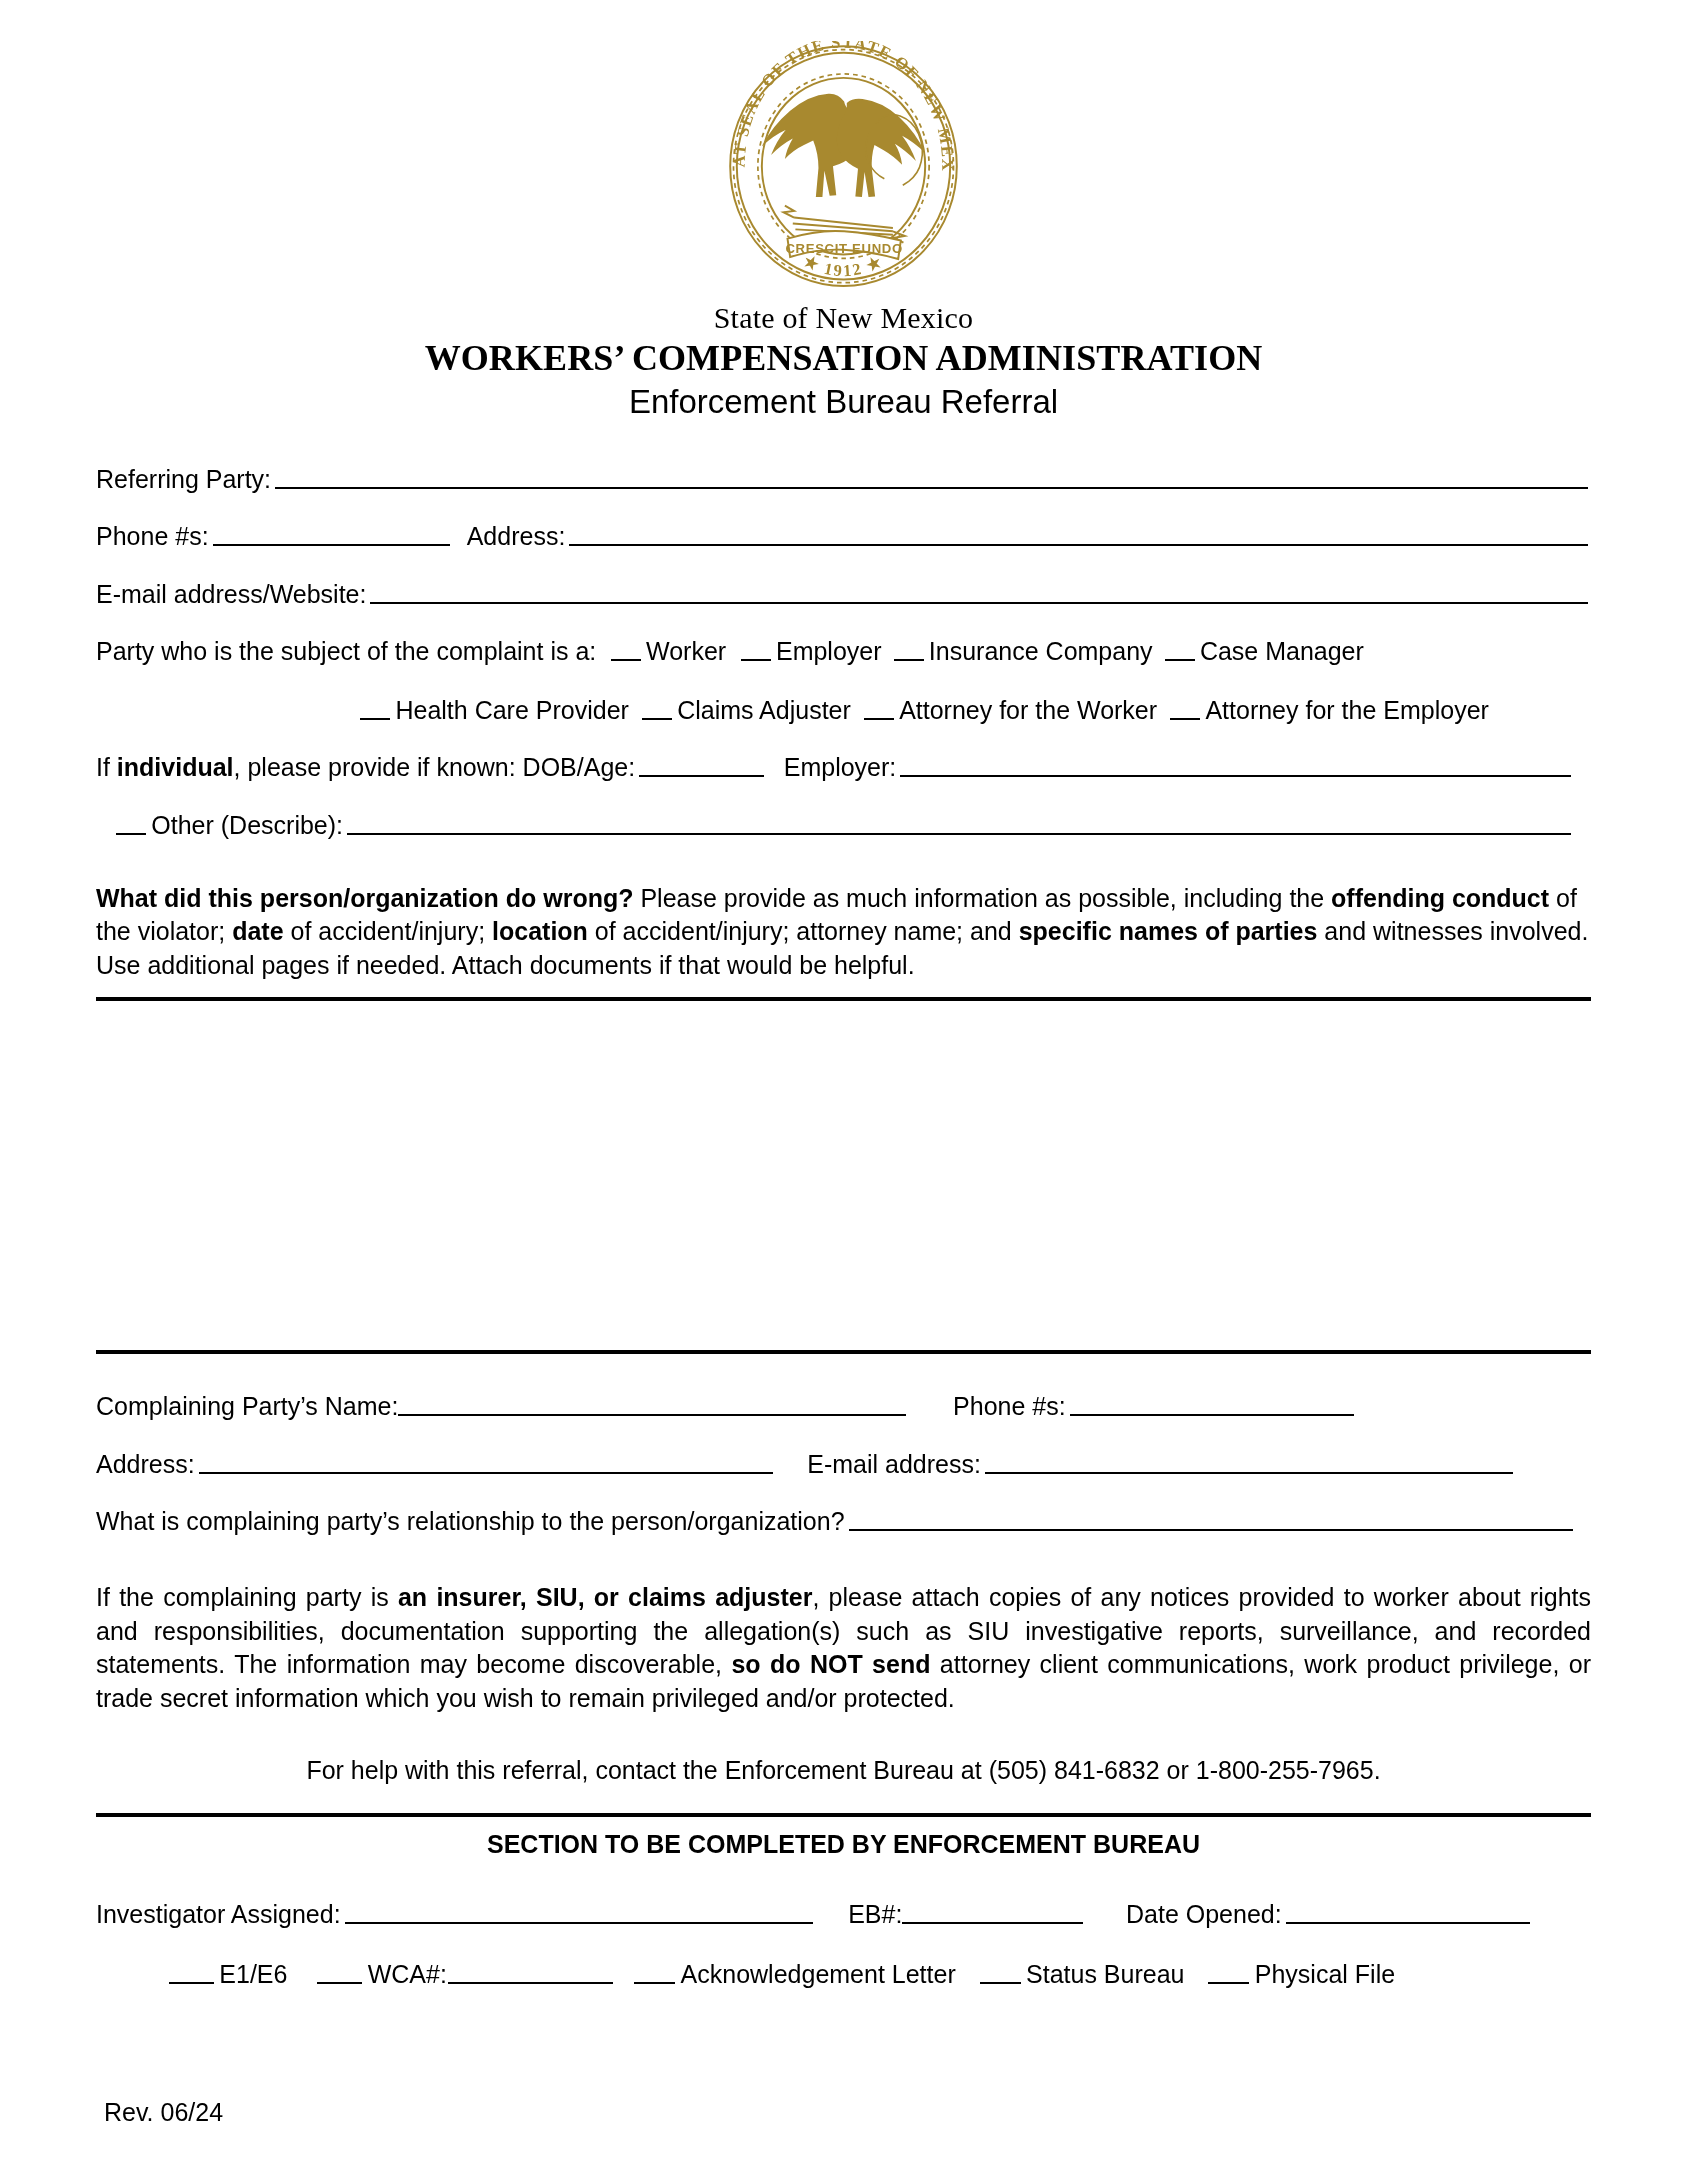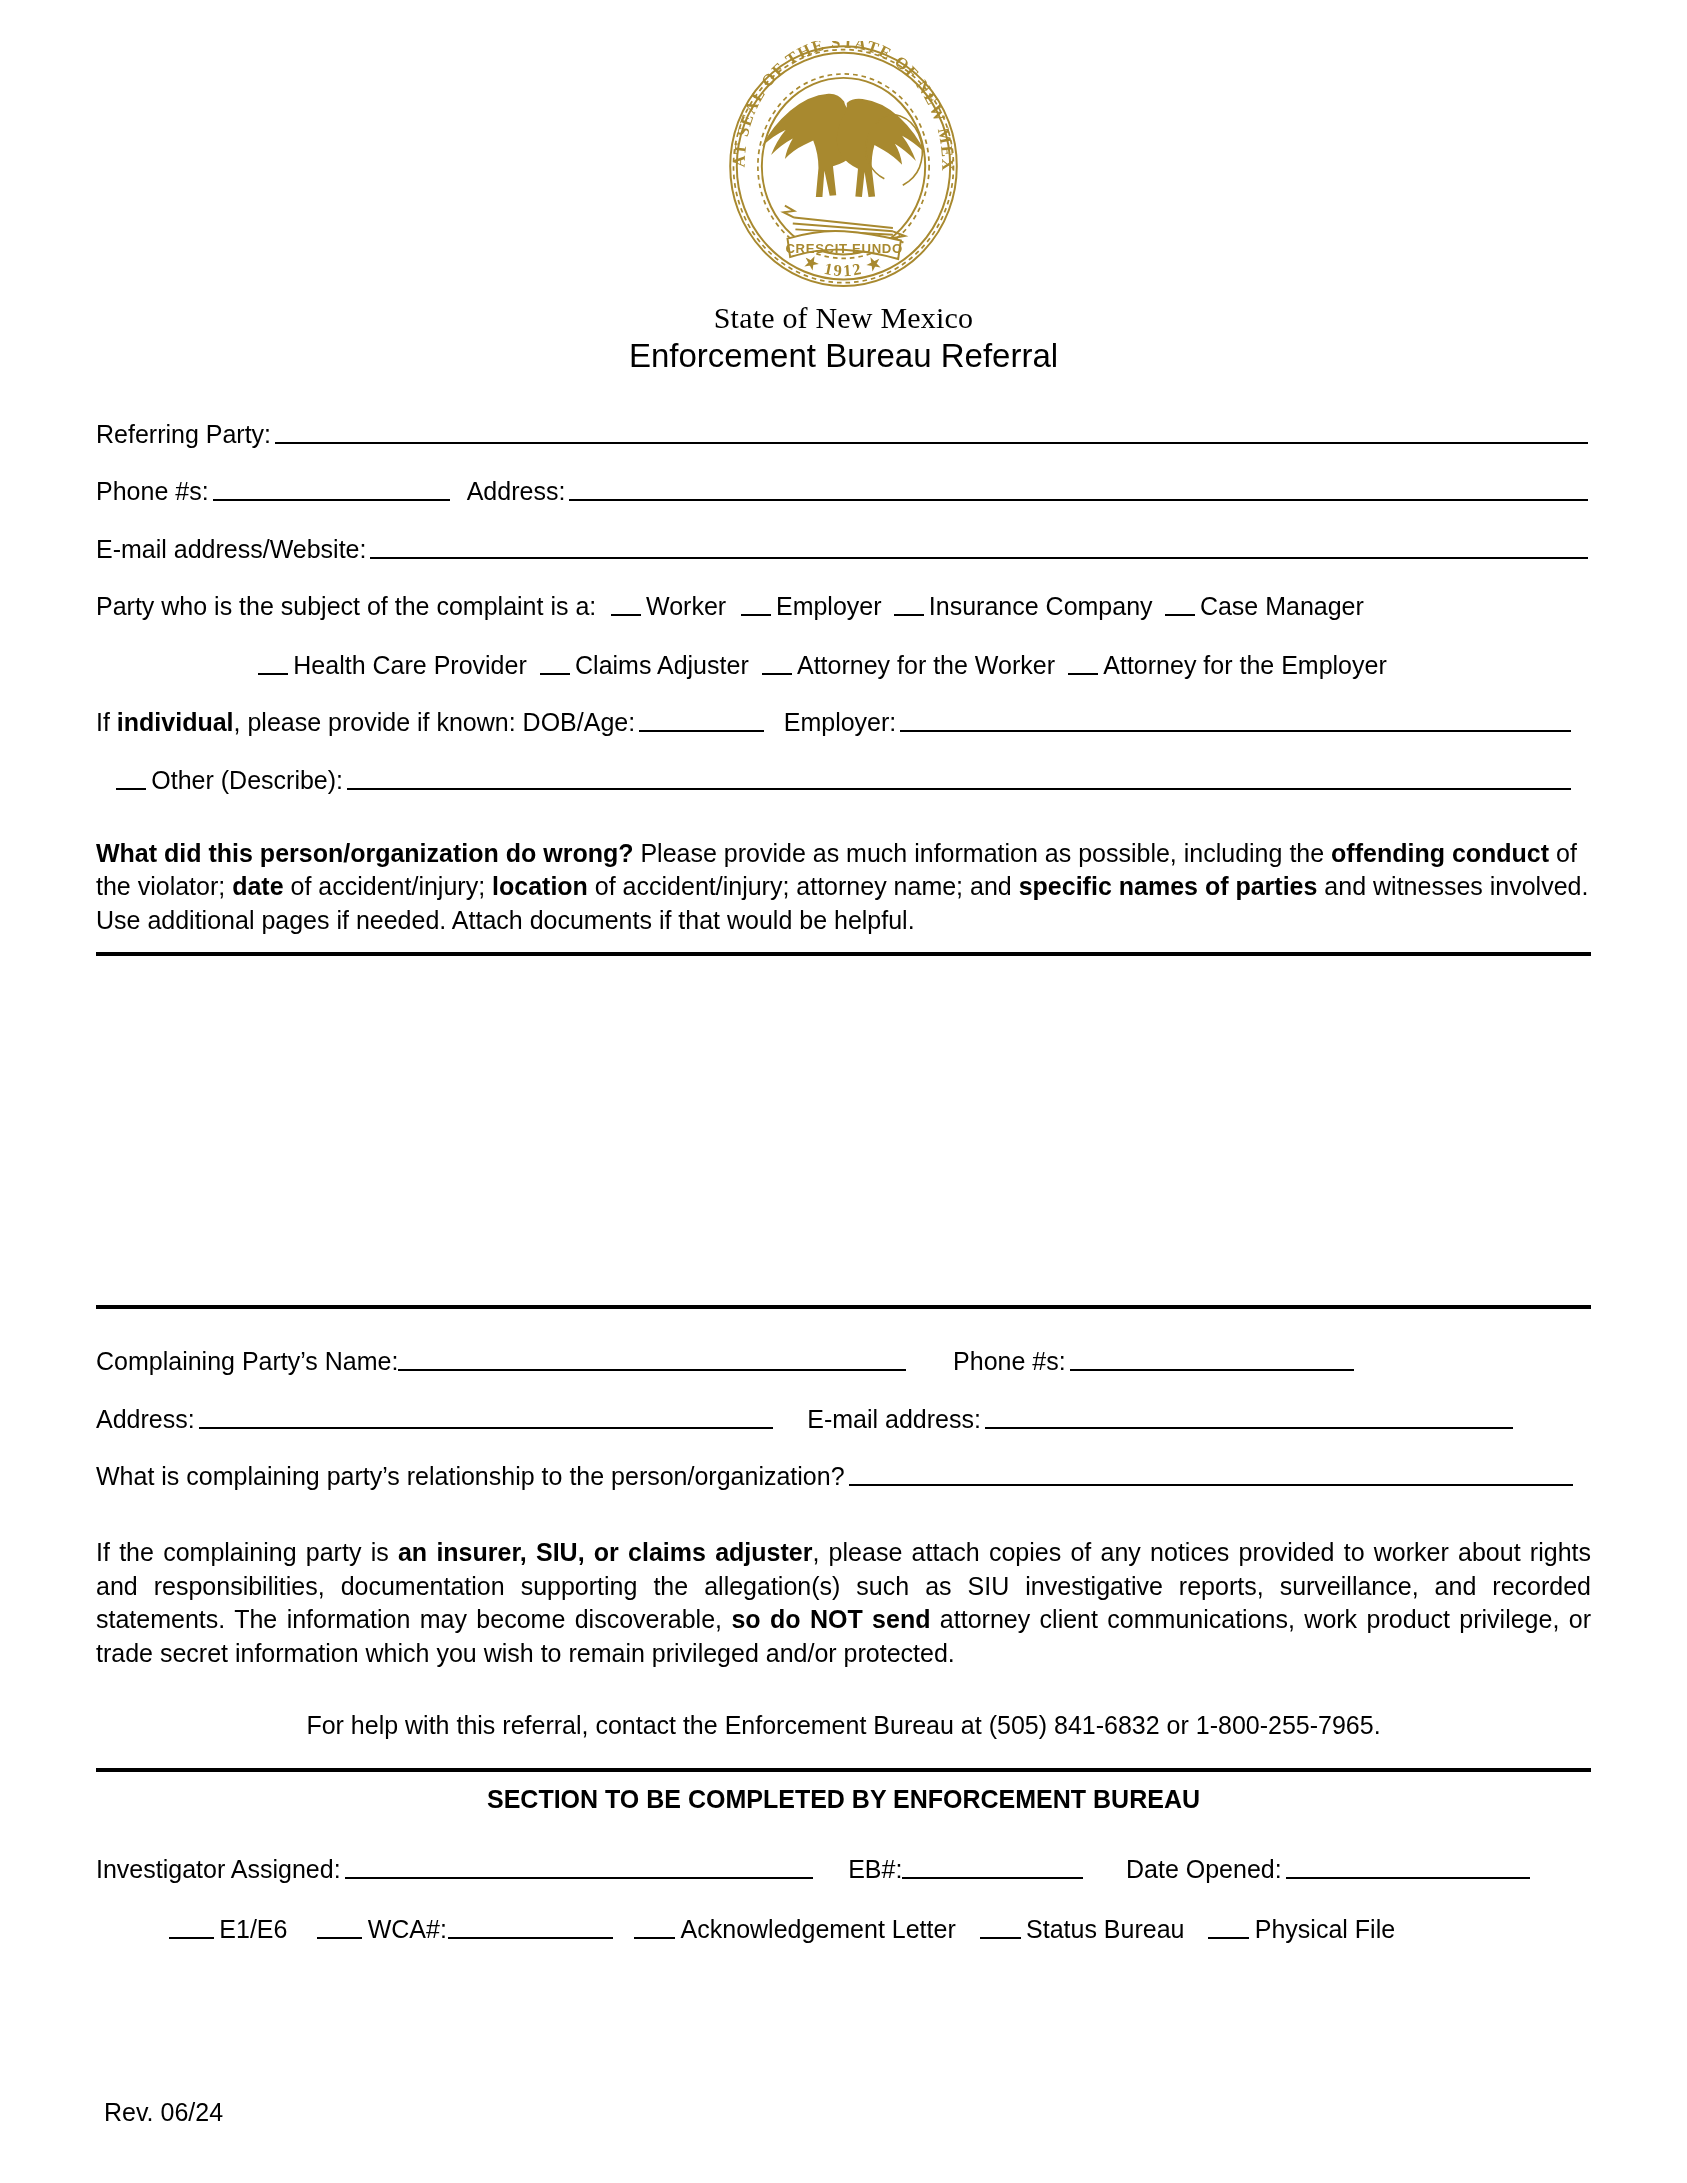--- a/index.html
+++ b/index.html
@@ -84,21 +84,21 @@
   .blank-s {
     display: inline-block;
     border-bottom: 2px solid #000;
     width: 30px;
     height: 1.0em;
     position: relative;
     top: 1.3px;
     margin-right: 5.3px;
   }
 
-  .indent-row { padding-left: 78px; }
+  .indent-row { padding-left: 78px; justify-content: center; }
 
   
   .para {
     font-size: 25px;
     line-height: 1.34;
     margin-top: 24px;
     text-align: left;
   }
   .para.justify { text-align: justify; text-justify: inter-word; }
   .para b { font-weight: bold; }
@@ -189,20 +189,21 @@
 
         <g>
           <path d="M110 300 q48 -14 86 -11 q40 3 86 14 l-4 28 q-42 -12 -83 -14 q-40 -2 -81 11 z" fill="#ffffff" stroke="#a8892f" stroke-width="3"></path>
           <text x="196" y="322" text-anchor="middle" font-family="'Liberation Sans', sans-serif" font-size="20" font-weight="bold" fill="#a8892f" letter-spacing="1">CRESCIT EUNDO</text>
         </g>
       </svg>
     </span>
   </div>
 
   <div class="state-line">State of New Mexico</div>
+  <div class="org-line">WORKERS’ COMPENSATION ADMINISTRATION</div>
   <div class="sub-line">Enforcement Bureau Referral</div>
 
   <div class="frow" style="margin-top:40px;">
     <span class="lbl">Referring Party:</span>
     <span class="fill grow"></span>
   </div>
 
   <div class="frow">
     <span class="lbl">Phone #s:</span>
     <span class="fill" style="width:237px;"></span>

